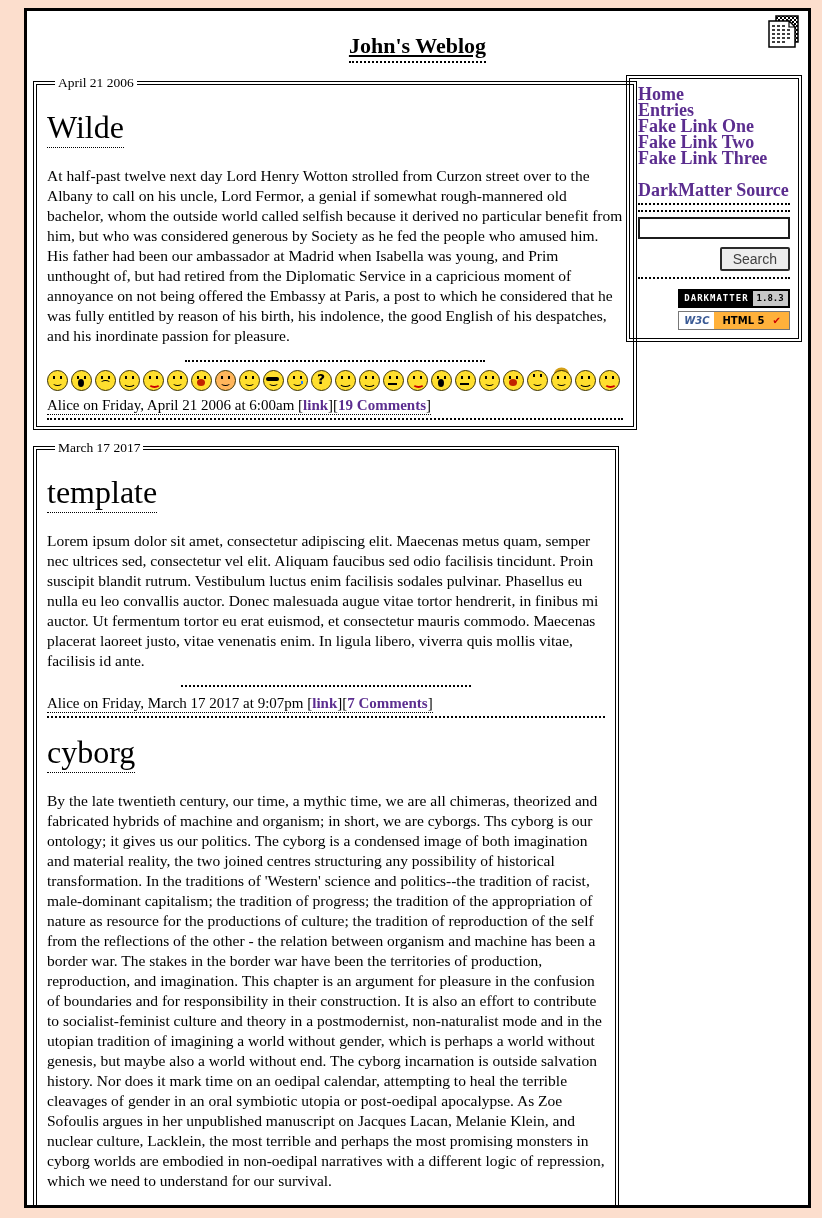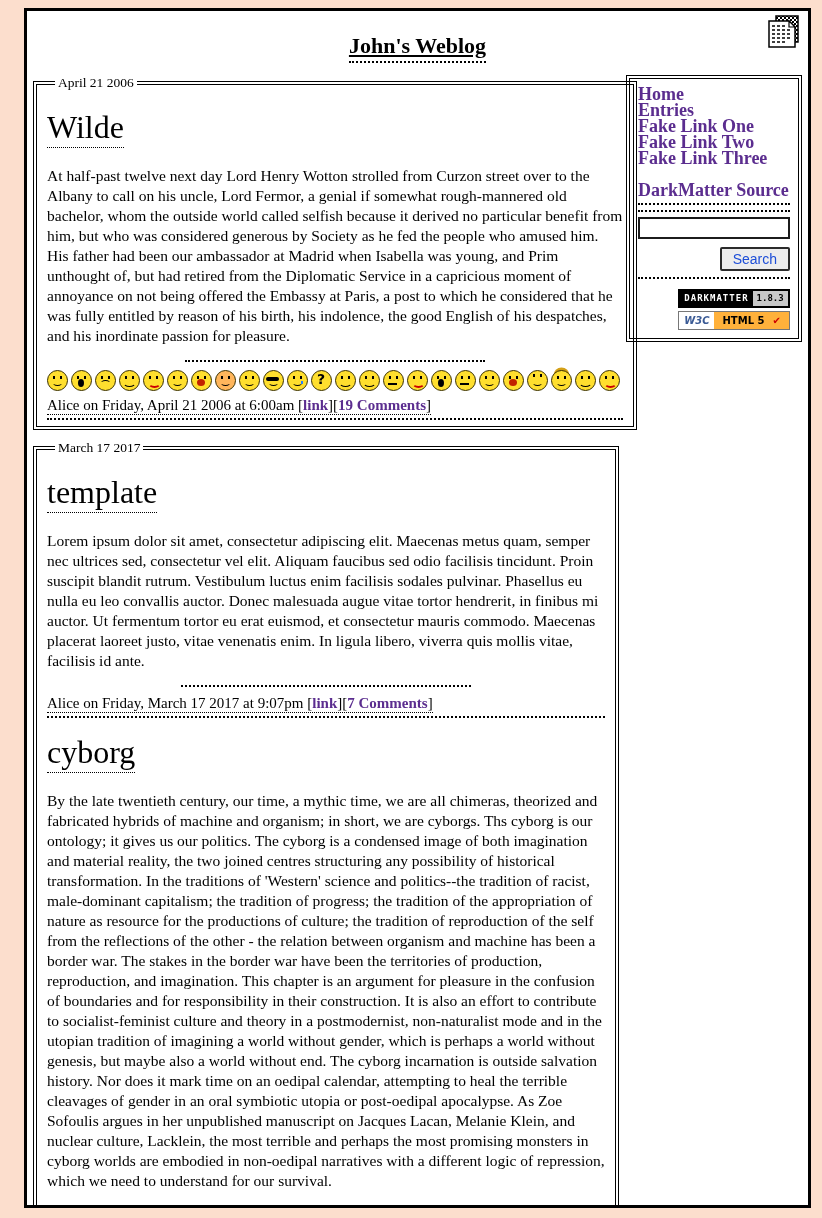--- a/index.html
+++ b/index.html
@@ -119,21 +119,21 @@
   .side-sep{border:0;border-top:2px dotted #000;margin:5px 0;}
   .search-input{
     width:100%;box-sizing:border-box;height:22px;
     border:2px solid #1c1c1c;background:#fff;
     font-family:"Liberation Sans",sans-serif;font-size:13px;padding:1px 3px;
   }
   .search-row{text-align:right;margin:8px 0 6px 0;}
   .search-button{
     font-family:"Liberation Sans",sans-serif;font-size:14px;
     background:#ededed;border:2px solid #2b2b2b;border-radius:2px;
-    padding:2px 11px;cursor:pointer;color:#1d4ed8;
+    padding:2px 11px;cursor:pointer;color:#404040;
   }
   .badges{text-align:center;margin-top:8px;padding-left:40px;}
   .badge-dm{
     display:inline-flex;border:2px solid #000;
     font-family:"DejaVu Sans Mono",monospace;font-size:9px;font-weight:bold;
     line-height:13px;cursor:pointer;
   }
   .badge-dm .dm-name{background:#000;color:#fff;padding:1px 4px;letter-spacing:1px;}
   .badge-dm .dm-ver{background:#c8c8c8;color:#000;padding:1px 4px;}
   .badge-w3c{

